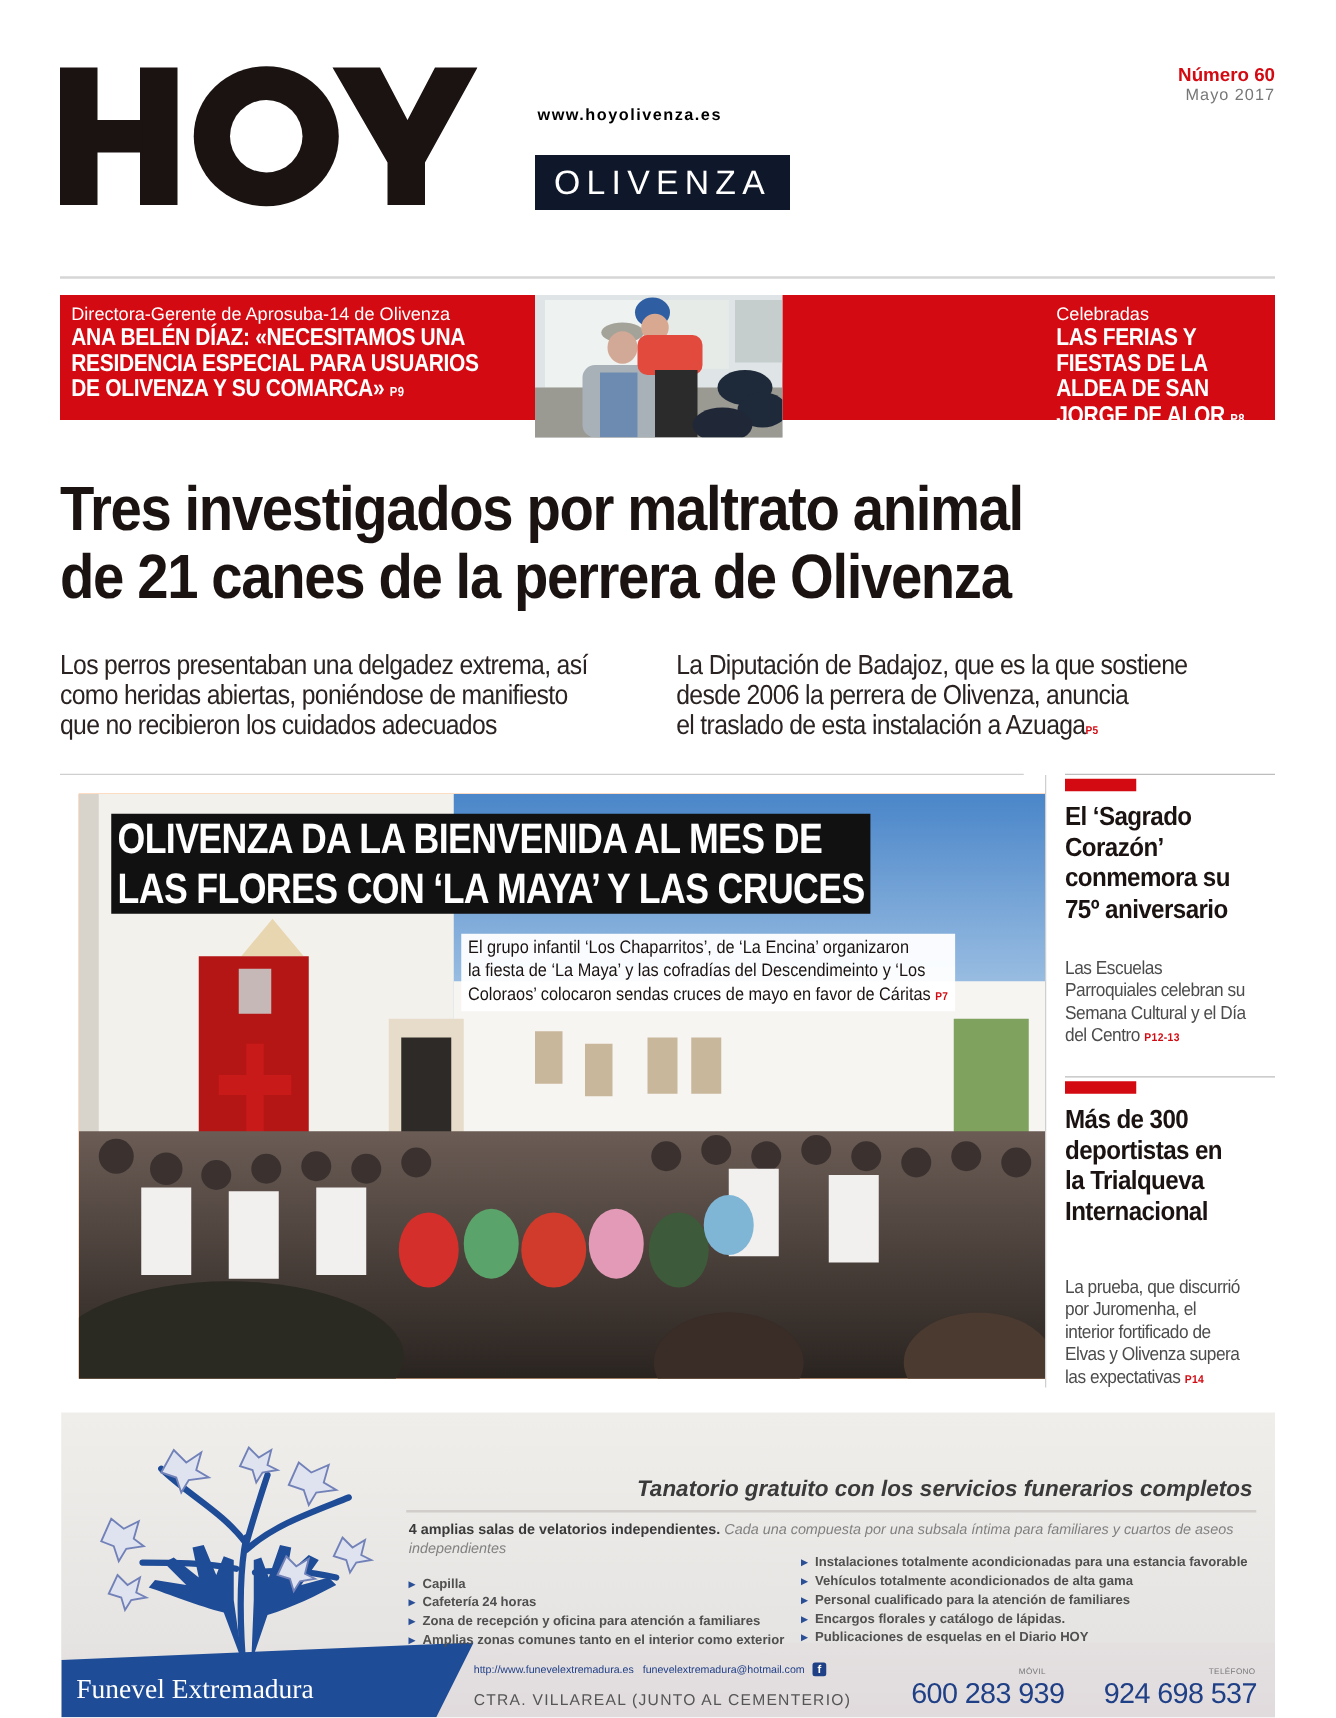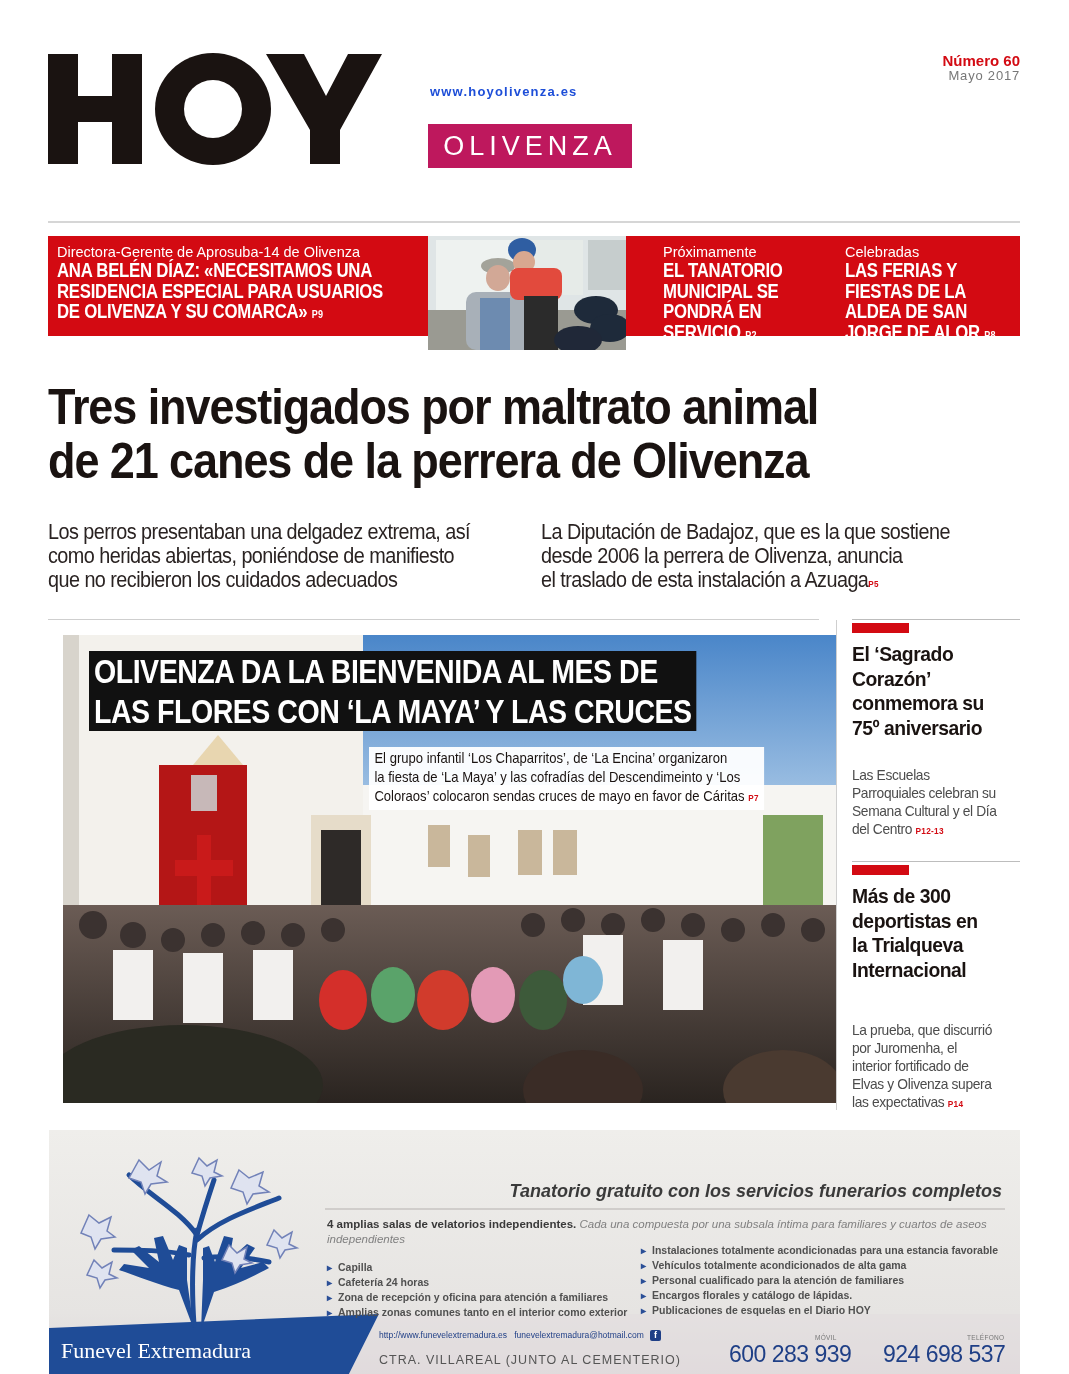--- a/index.html
+++ b/index.html
@@ -4,22 +4,22 @@
 <style>
   * { box-sizing: border-box; margin: 0; padding: 0; }
   html, body { width: 1069px; height: 1374px; background: #ffffff; overflow: hidden; }
   body { position: relative; font-family: "Liberation Sans", sans-serif; color: #1a1311; }
 
   .abs { position: absolute; }
 
   
   .logo { left: 48px; top: 52px; width: 334px; height: 114px; }
   .logo svg { width: 100%; height: 100%; display: block; }
-  .website { left: 430px; top: 84px; font-size: 13px; font-weight: bold; letter-spacing: 1.2px; color: #1d4ed8; }
-  .edition-badge { left: 428px; top: 124px; width: 204px; height: 44px; background: #be185d; color: #fff; font-size: 27px; letter-spacing: 5px; text-align: center; line-height: 44px; }
+  .website { left: 430px; top: 84px; font-size: 13px; font-weight: bold; letter-spacing: 1.2px; color: #000000; }
+  .edition-badge { left: 428px; top: 124px; width: 204px; height: 44px; background: #0f172a; color: #fff; font-size: 27px; letter-spacing: 5px; text-align: center; line-height: 44px; }
   .issue-number { right: 49px; top: 52px; font-size: 15px; font-weight: bold; color: #d30a12; text-align: right; }
   .issue-date { right: 49px; top: 68px; font-size: 13px; color: #777; letter-spacing: .8px; text-align: center; }
 
   .rule { left: 48px; width: 972px; height: 2px; background: #d6d6d6; }
 
   
   .teaser-strip { left: 48px; top: 236px; width: 972px; height: 100px; background: #d30a12; }
   .teaser { position: absolute; color: #fff; }
   .teaser .kicker { font-size: 14.5px; line-height: 16px; }
   .teaser .head { font-size: 19.5px; font-weight: bold; line-height: 20.5px; letter-spacing: -.3px; transform: scaleX(.86); transform-origin: left top; white-space: nowrap; }
@@ -121,29 +121,20 @@
       <ellipse cx="94" cy="14" rx="14" ry="12" fill="#2f5ea2"></ellipse>
       <ellipse cx="96" cy="26" rx="11" ry="11" fill="#d8a890"></ellipse>
       <rect x="82" y="32" width="52" height="32" rx="8" fill="#e24a3d"></rect>
       <rect x="96" y="60" width="34" height="54" fill="#2b2b2b"></rect>
       <ellipse cx="168" cy="74" rx="22" ry="14" fill="#1e2a3a"></ellipse>
       <ellipse cx="182" cy="92" rx="20" ry="14" fill="#1e2a3a"></ellipse>
       <ellipse cx="150" cy="104" rx="24" ry="14" fill="#202838"></ellipse>
     </svg>
   </div>
 
-  <div class="teaser teaser-2">
-    <div class="kicker">Próximamente</div>
-    <div class="head">
-      <div>EL TANATORIO</div>
-      <div>MUNICIPAL SE</div>
-      <div>PONDRÁ EN</div>
-      <div><span>SERVICIO</span> <span class="pg">P2</span></div>
-    </div>
-  </div>
 
   <div class="teaser teaser-3">
     <div class="kicker">Celebradas</div>
     <div class="head">
       <div>LAS FERIAS Y</div>
       <div>FIESTAS DE LA</div>
       <div>ALDEA DE SAN</div>
       <div><span>JORGE DE ALOR</span> <span class="pg">P8</span></div>
     </div>
   </div>

